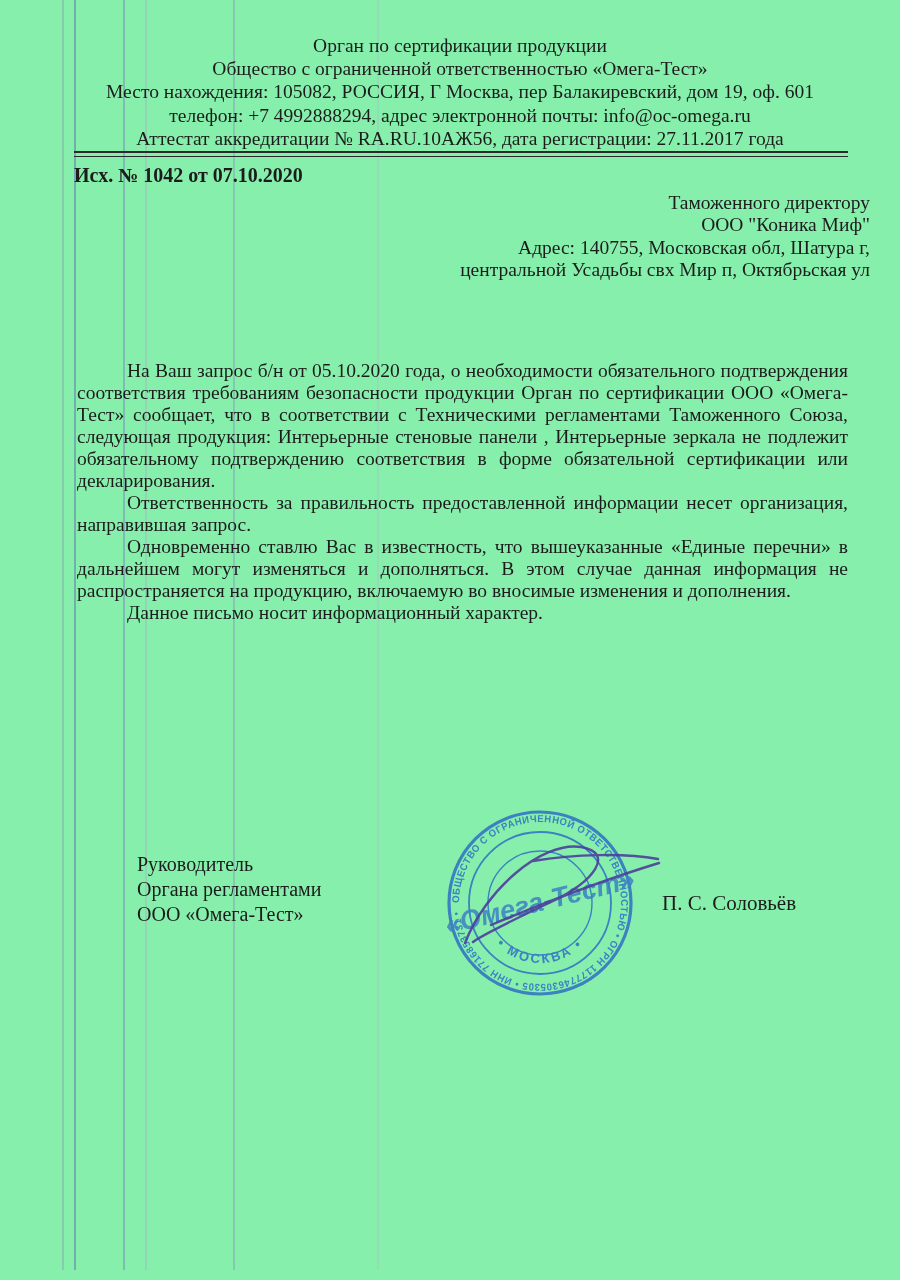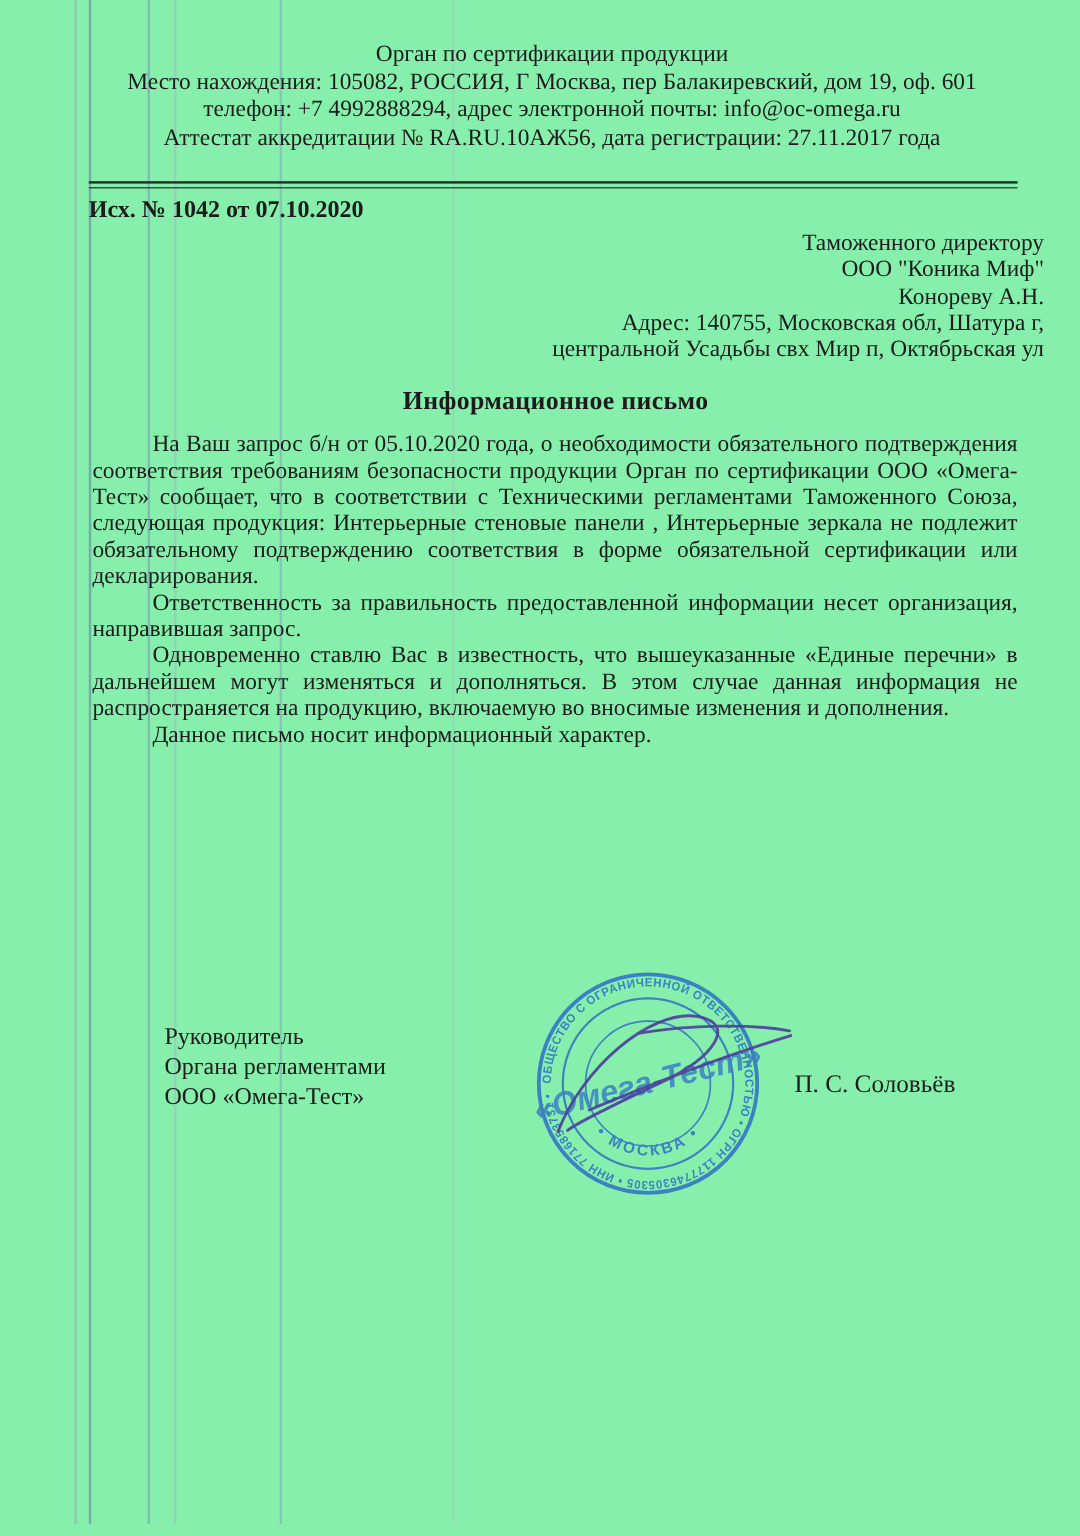--- a/index.html
+++ b/index.html
@@ -58,38 +58,37 @@
 
   <div class="scanline sl-1"></div>
   <div class="scanline sl-2"></div>
   <div class="scanline sl-3"></div>
   <div class="scanline sl-4"></div>
   <div class="scanline sl-5"></div>
   <div class="scanline sl-6"></div>
 
   <div class="letterhead">
     <div>Орган по сертификации продукции</div>
+    <div>Общество с ограниченной ответственностью «Омега-Тест»</div>
     <div>Место нахождения: 105082, РОССИЯ, Г Москва, пер Балакиревский, дом 19, оф. 601</div>
     <div>телефон: +7 4992888294, адрес электронной почты: info@oc-omega.ru</div>
     <div>Аттестат аккредитации № RA.RU.10АЖ56, дата регистрации: 27.11.2017 года</div>
   </div>
 
   <div class="rule"></div>
 
   <div class="ref">Исх. № 1042 от 07.10.2020</div>
 
   <div class="recipient">
     <div>Таможенного директору</div>
     <div>ООО "Коника Миф"</div>
-    <div>Конореву А.Н.</div>
     <div>Адрес: 140755, Московская обл, Шатура г,</div>
     <div>центральной Усадьбы свх Мир п, Октябрьская ул</div>
   </div>
 
-  <div class="letter-title">Информационное письмо</div>
 
   <div class="body-text">
     <p>На Ваш запрос б/н от 05.10.2020 года, о необходимости обязательного подтверждения соответствия требованиям безопасности продукции Орган по сертификации ООО «Омега-Тест» сообщает, что в соответствии с Техническими регламентами Таможенного Союза, следующая продукция: Интерьерные стеновые панели , Интерьерные зеркала не подлежит обязательному подтверждению соответствия в форме обязательной сертификации или декларирования.</p>
     <p>Ответственность за правильность предоставленной информации несет организация, направившая запрос.</p>
     <p>Одновременно ставлю Вас в известность, что вышеуказанные «Единые перечни» в дальнейшем могут изменяться и дополняться. В этом случае данная информация не распространяется на продукцию, включаемую во вносимые изменения и дополнения.</p>
     <p>Данное письмо носит информационный характер.</p>
   </div>
 
   <div class="sig-block">
     <div>Руководитель</div>

